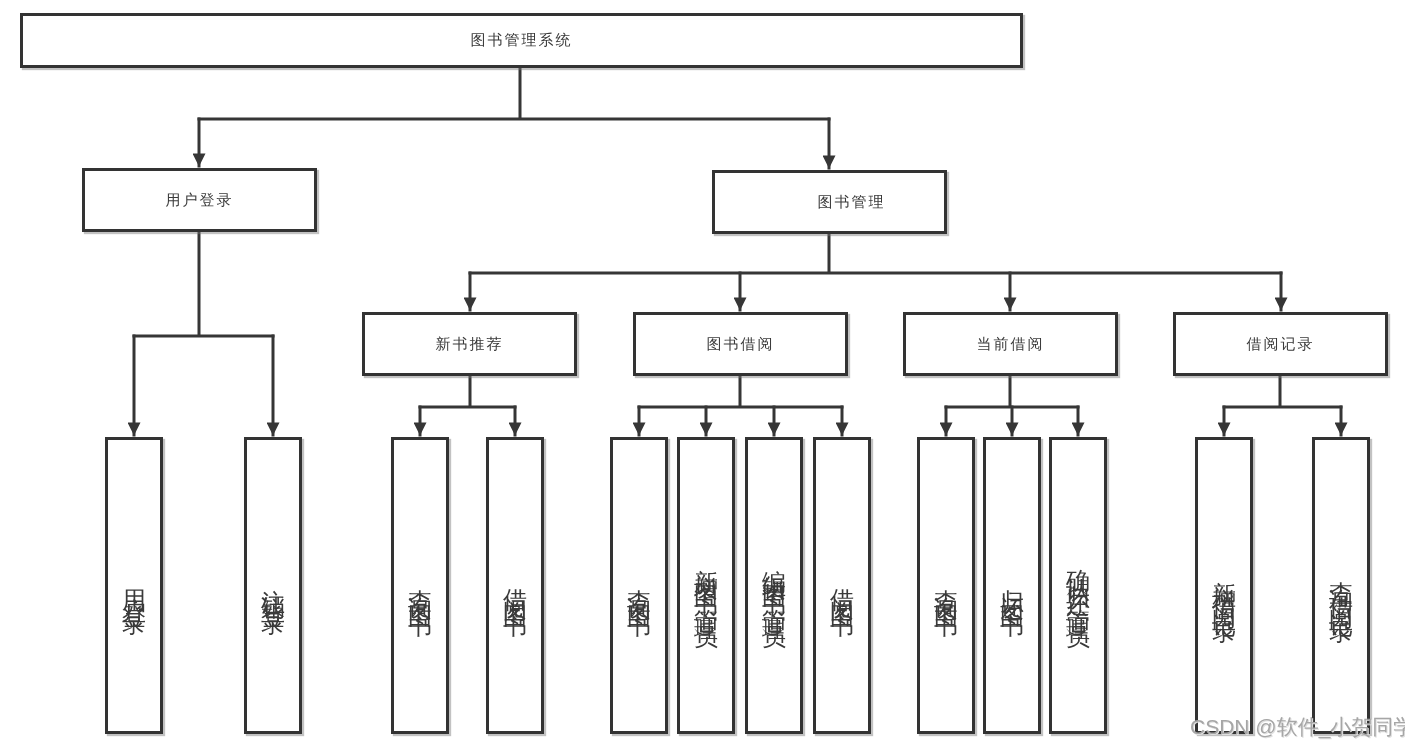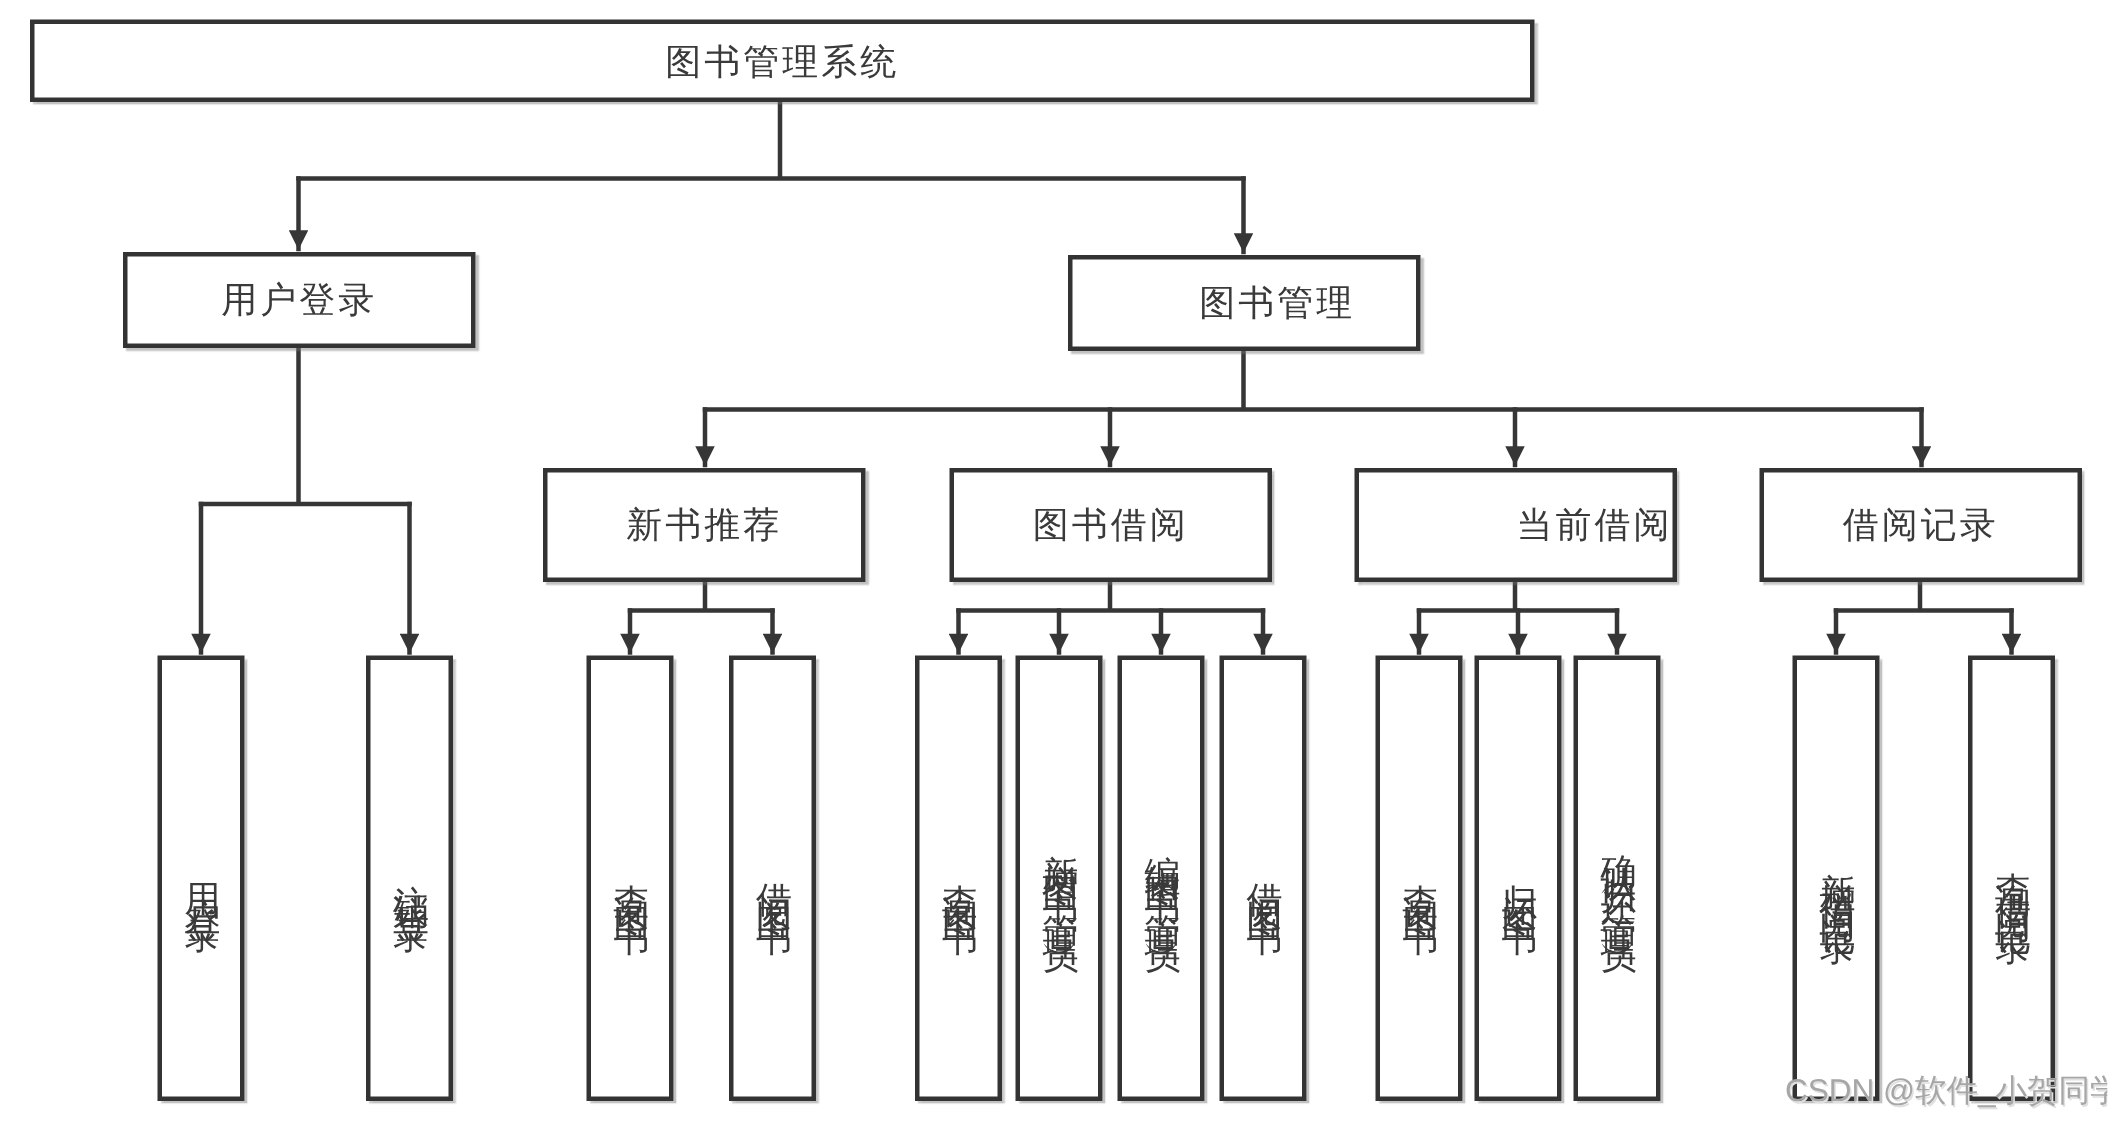--- a/index.html
+++ b/index.html
@@ -6,24 +6,24 @@
   body{font-family:"Liberation Sans",sans-serif;}
   .stage{position:relative;width:1405px;height:747px;background:#ffffff;overflow:hidden;}
   .wires{position:absolute;left:0;top:0;z-index:1;}
   .wire{fill:none;stroke:#363636;stroke-width:3;stroke-linecap:square;}
   .node{
     position:absolute;z-index:2;box-sizing:border-box;
     border:3px solid #333333;background:#ffffff;color:#3a3a3a;
     display:flex;align-items:center;justify-content:center;
     box-shadow:2px 2px 1px rgba(120,120,120,0.45);
   }
-  .hbox .lbl{font-size:24px;letter-spacing:2px;white-space:nowrap;}
+  .hbox .lbl{font-size:15px;letter-spacing:2px;white-space:nowrap;}
   .root{left:20px;top:13px;width:1003px;height:55px;}
   .l2{width:235px;height:64px;}
-  .l3{width:215px;height:76px;top:312px;}
+  .l3{width:215px;height:64px;top:312px;}
   .vbox{top:437px;width:58px;height:297px;}
   .vbox .lbl{
     writing-mode:vertical-rl;
     font-size:24px;line-height:1;letter-spacing:8px;
     white-space:nowrap;
   }
   .watermark{
     position:absolute;left:1190px;top:713px;z-index:6;
     font-size:21px;color:#a6a6a6;white-space:nowrap;
     text-shadow:1px 1px 0 #e0e0e0;
@@ -85,21 +85,21 @@
   <div class="node hbox l2" style="left:712px;top:170px;padding-left:44px;">
     <span class="lbl">图书管理</span>
   </div>
 
   <div class="node hbox l3" style="left:362px;">
     <span class="lbl">新书推荐</span>
   </div>
   <div class="node hbox l3" style="left:633px;">
     <span class="lbl">图书借阅</span>
   </div>
-  <div class="node hbox l3" style="left:903px;justify-content:flex-end;">
+  <div class="node hbox l3" style="left:903px;">
     <span class="lbl">当前借阅</span>
   </div>
   <div class="node hbox l3" style="left:1173px;">
     <span class="lbl">借阅记录</span>
   </div>
 
   <div class="node vbox" style="left:105px;">
     <span class="lbl">用户登录</span>
   </div>
   <div class="node vbox" style="left:244px;">

